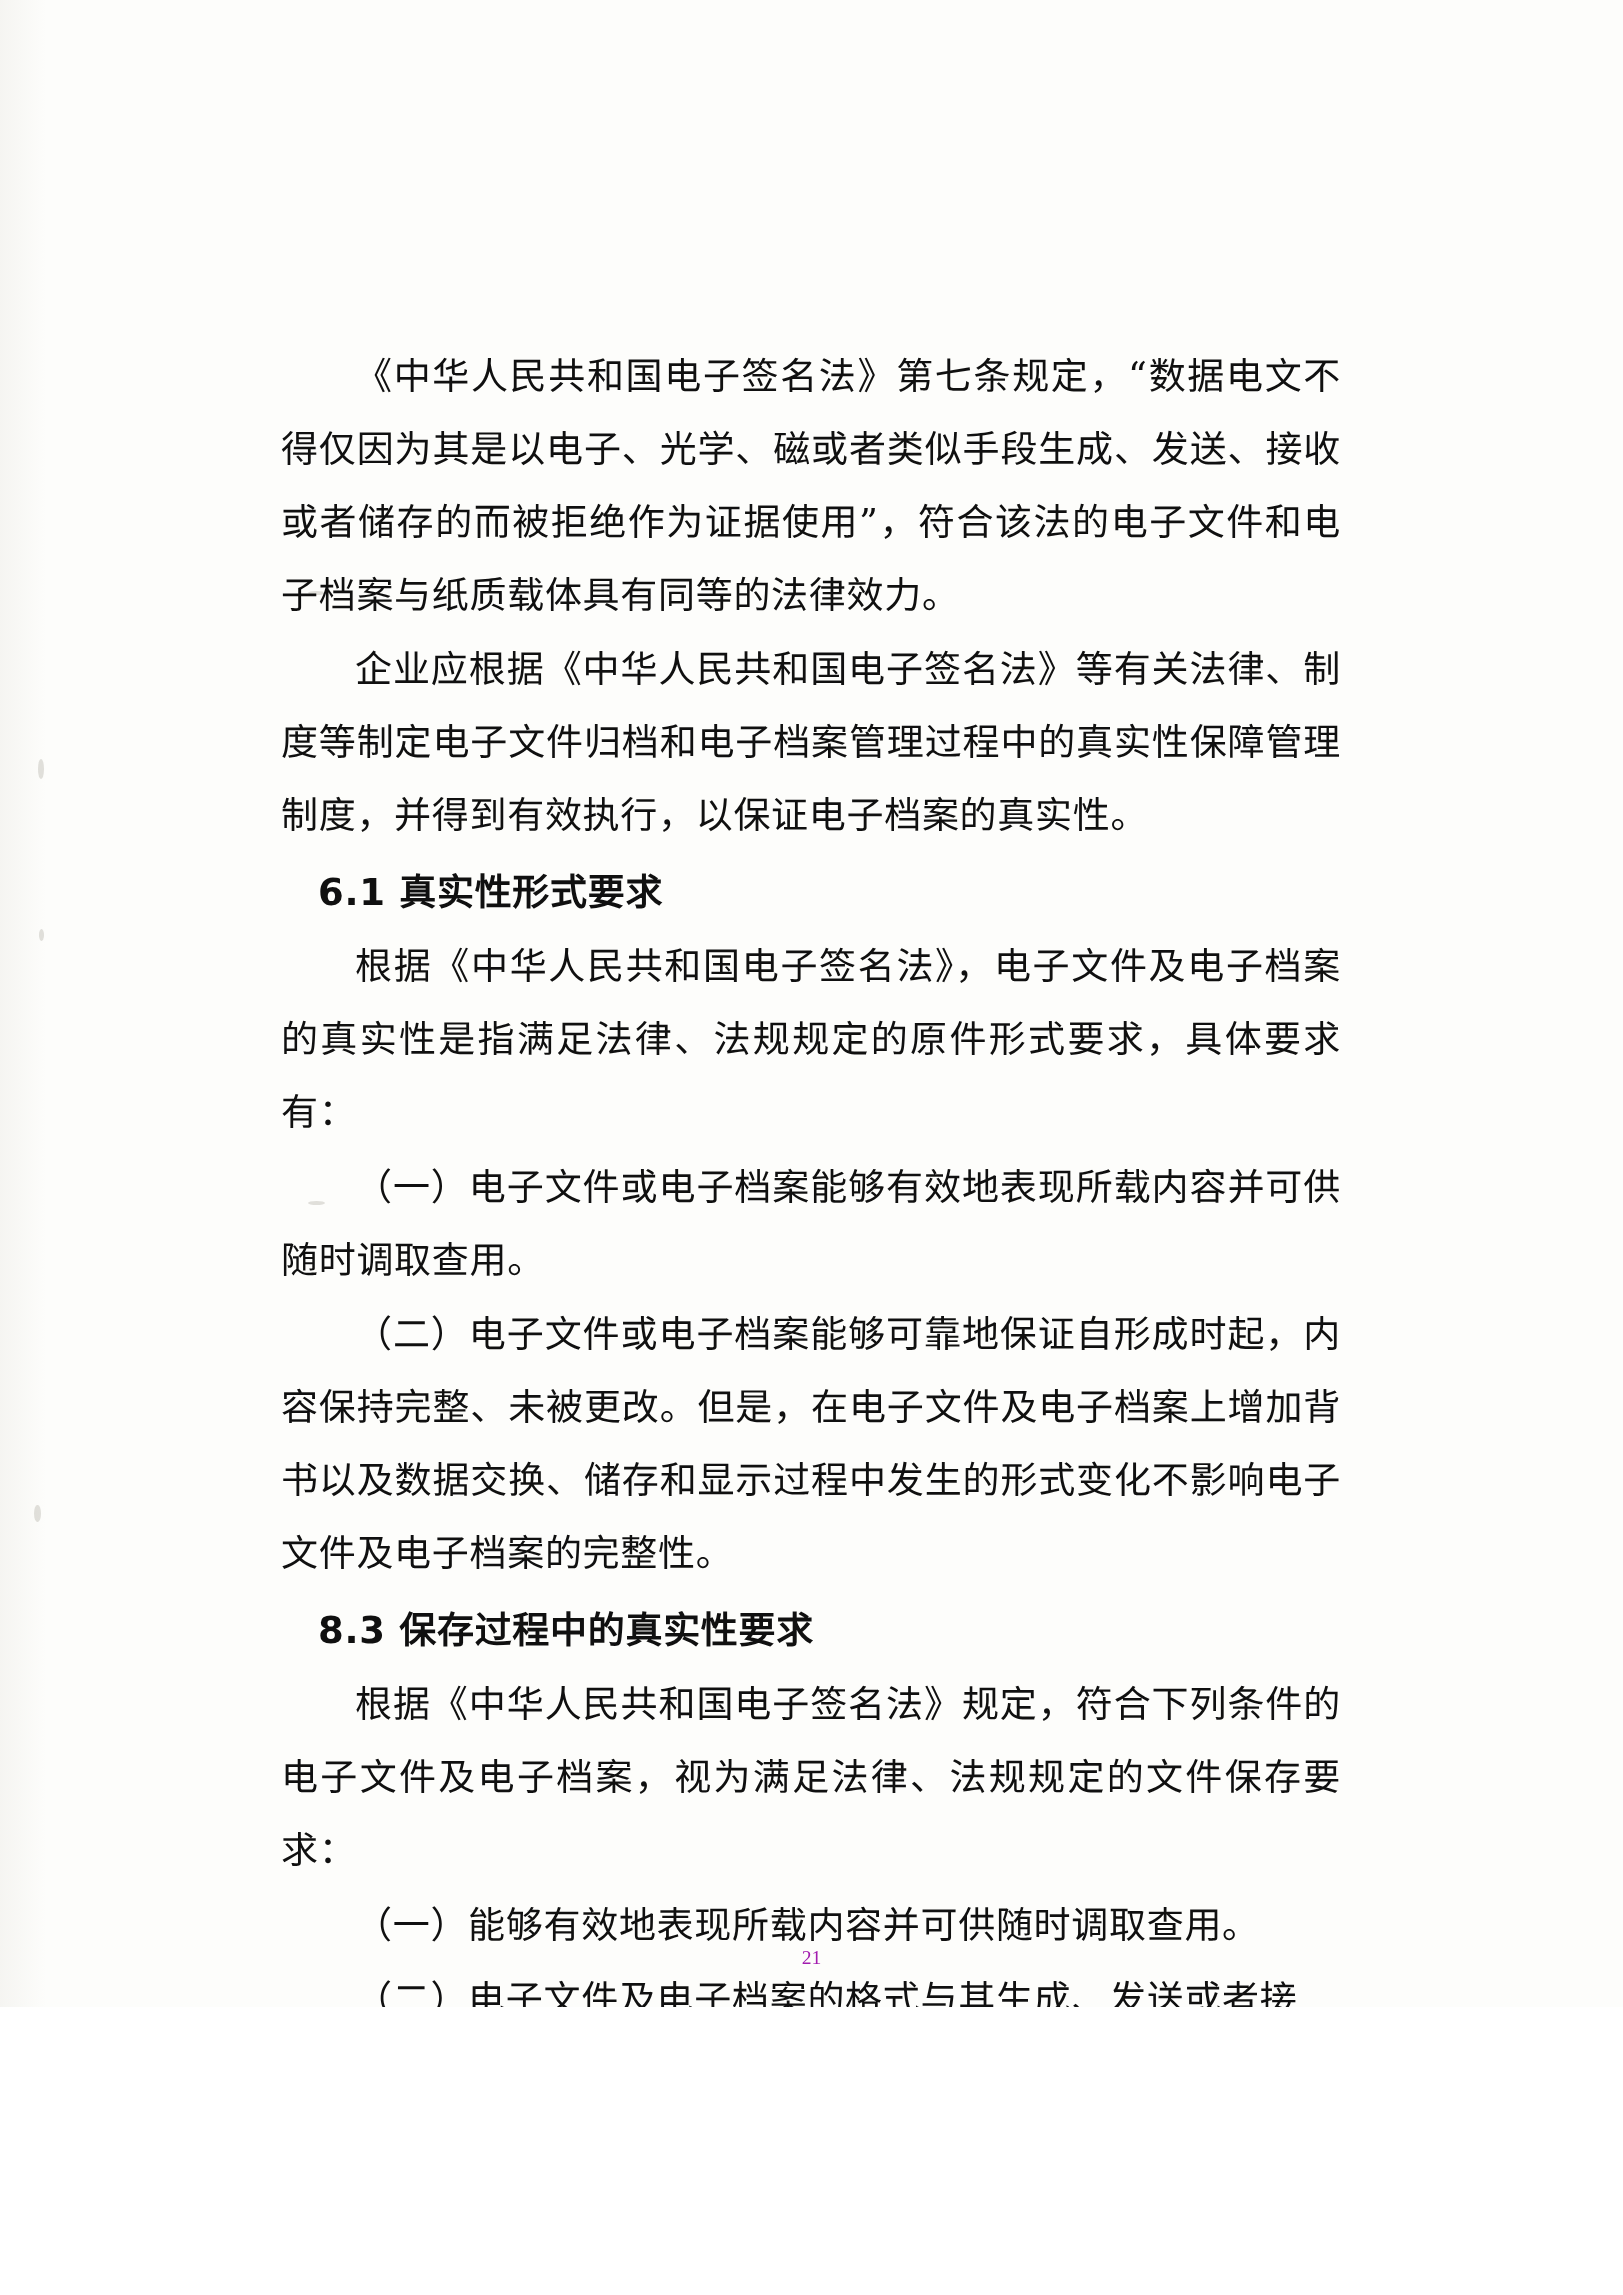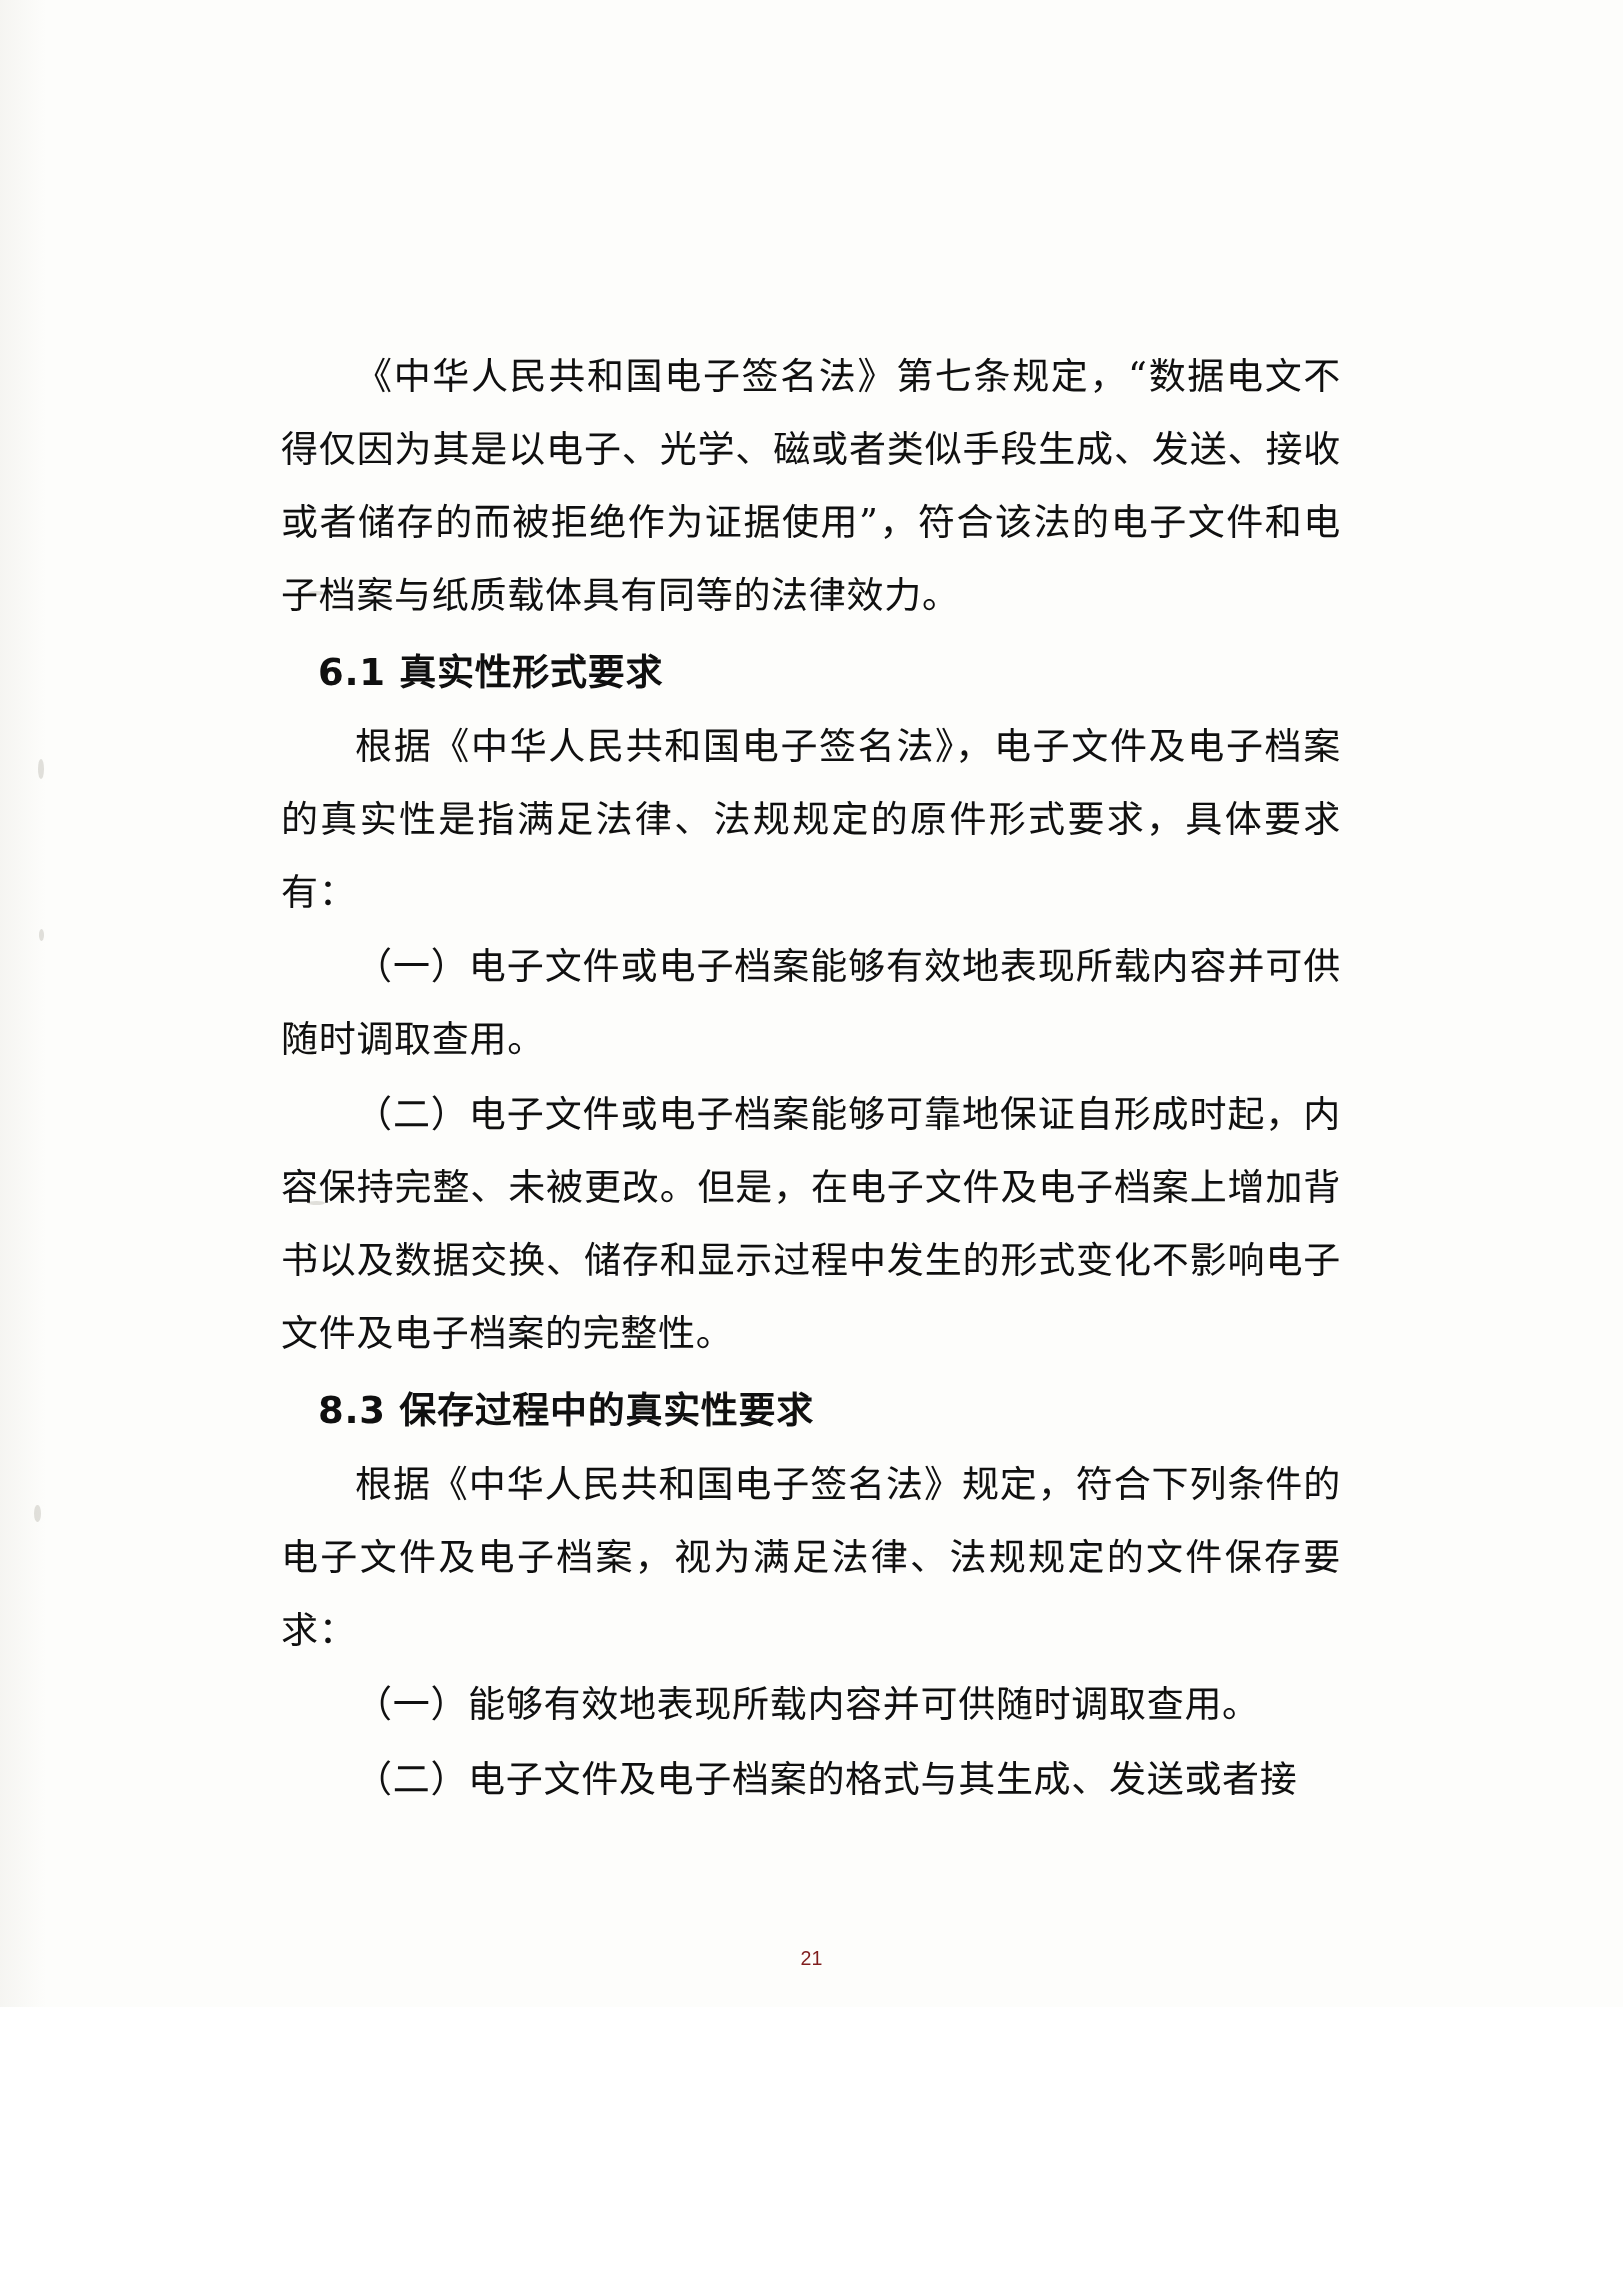--- a/index.html
+++ b/index.html
@@ -56,22 +56,22 @@
     letter-spacing: 0.7px;
     font-family: "DejaVu Sans", "Liberation Sans", sans-serif;
   }
   .footer-num {
     position: absolute;
     left: 0;
     right: 0;
     top: 1947px;
     text-align: center;
     font-size: 19.6px;
-    font-family: Liberation Sans, sans-serif;
-    color: #7f1d1d;
+    font-family: Liberation Serif, serif;
+    color: #a21caf;
   }
   .page-num {
     position: absolute;
     right: 203px;
     top: 2052px;
     font-size: 38px;
     letter-spacing: 3.9px;
     font-family: "DejaVu Serif", "Liberation Serif", serif;
     color: #b91c1c;
   }
@@ -83,20 +83,21 @@
 
   <div class="scan-edge-left"></div>
   <span class="scan-speck" style="left:38px; top:759px; width:5.9px; height:19.6px;"></span>
   <span class="scan-speck" style="left:39px; top:929px; width:5.2px; height:11.8px;"></span>
   <span class="scan-speck" style="left:34px; top:1505px; width:6.5px; height:17px;"></span>
   <span class="scan-speck" style="left:308px; top:591px; width:17px; height:3.9px;"></span>
   <span class="scan-speck" style="left:308px; top:1201px; width:17px; height:3.9px;"></span>
 
   <div class="content">
     <p class="para">《中华人民共和国电子签名法》第七条规定，“数据电文不得仅因为其是以电子、光学、磁或者类似手段生成、发送、接收或者储存的而被拒绝作为证据使用”，符合该法的电子文件和电子档案与纸质载体具有同等的法律效力。</p>
+    <p class="para">企业应根据《中华人民共和国电子签名法》等有关法律、制度等制定电子文件归档和电子档案管理过程中的真实性保障管理制度，并得到有效执行，以保证电子档案的真实性。</p>
     <h2 class="heading">6.1 真实性形式要求</h2>
     <p class="para">根据《中华人民共和国电子签名法》，电子文件及电子档案的真实性是指满足法律、法规规定的原件形式要求，具体要求有：</p>
     <p class="para">（一）电子文件或电子档案能够有效地表现所载内容并可供随时调取查用。</p>
     <p class="para">（二）电子文件或电子档案能够可靠地保证自形成时起，内容保持完整、未被更改。但是，在电子文件及电子档案上增加背书以及数据交换、储存和显示过程中发生的形式变化不影响电子文件及电子档案的完整性。</p>
     <h2 class="heading">8.3 保存过程中的真实性要求</h2>
     <p class="para">根据《中华人民共和国电子签名法》规定，符合下列条件的电子文件及电子档案，视为满足法律、法规规定的文件保存要求：</p>
     <p class="para">（一）能够有效地表现所载内容并可供随时调取查用。</p>
     <p class="para">（二）电子文件及电子档案的格式与其生成、发送或者接</p>
   </div>
 

